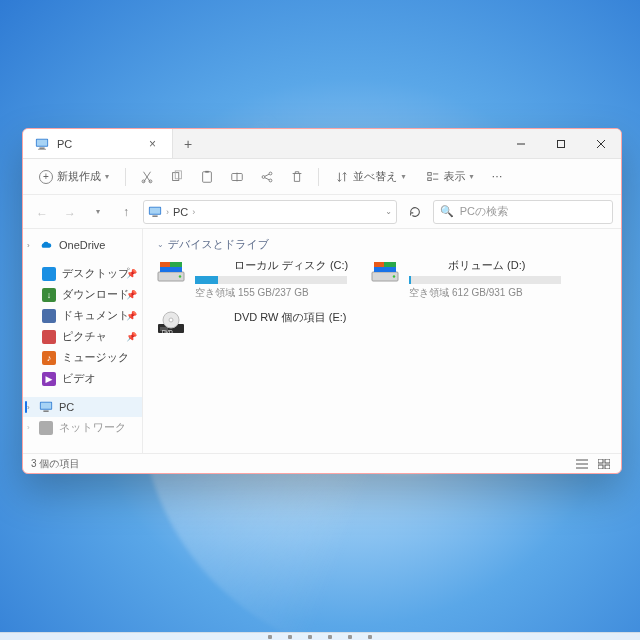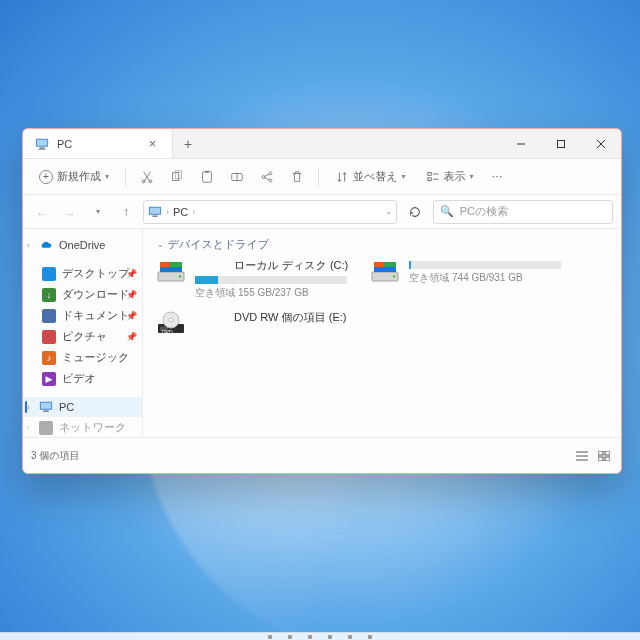--- a/index.html
+++ b/index.html
@@ -65,21 +65,21 @@
   .group-hdr .gch { font-size:8px; color:#7a88a3;}
   .drives { display:flex; flex-wrap:wrap; gap:10px 24px;}
   .drive { width:190px; display:flex; gap:8px;}
   .drive-ico { width:30px; height:26px; flex-shrink:0; display:flex; align-items:flex-end;}
   .drive-info { flex:1; min-width:0;}
   .drive-name { font-size:11px; color:#333; white-space:nowrap;margin-left:39px;}
   .bar { height:8px; background:#e6e6e6; margin:3px 0 2px; position:relative;}
   .bar .fill { position:absolute; left:0; top:0; bottom:0; background:#26a0da;}
   .drive-sub { font-size:10px; color:#8a8a8a; white-space:nowrap;}
 
-  .statusbar { height:36px; border-top:1px solid #ececec; display:flex; align-items:center; padding:0 8px; font-size:10px; color:#666;}
+  .statusbar { height:20px; border-top:1px solid #ececec; display:flex; align-items:center; padding:0 8px; font-size:10px; color:#666;}
   .statusbar .st-spacer{flex:1;}
   .viewbtn { width:18px; height:14px; margin-left:4px; display:flex; align-items:center; justify-content:center; color:#555;}
 
   
   .ico-pc { width:14px; height:14px; }
   .ico-onedrive { width:14px; height:14px; }
   .ni { width:14px; height:14px; flex-shrink:0; border-radius:2px; display:flex; align-items:center; justify-content:center; font-size:9px; color:#fff;}
   .ico-tbtn { width:14px; height:14px; color:#666;}
 
   svg { display:block; }
@@ -316,24 +316,25 @@
             <div class="drive-ico">
               <svg width="30" height="26" viewBox="0 0 30 26">
                 <rect x="1" y="14" width="26" height="9" rx="1" fill="#d7d7d7" stroke="#a0a0a0"></rect>
                 <circle cx="23" cy="18.5" r="1.2" fill="#3ac13a"></circle>
                 <rect x="3" y="4" width="22" height="10" fill="#1a73e8"></rect>
                 <rect x="3" y="4" width="10" height="5" fill="#e85a1a"></rect>
                 <rect x="13" y="4" width="12" height="5" fill="#2aa84a"></rect>
               </svg>
             </div>
             <div class="drive-info">
+              <div class="drive-name">ボリューム (D:)</div>
               <div class="bar">
                 <div class="fill" style="width:1%"></div>
               </div>
-              <div class="drive-sub">空き領域 744 GB/931 GB</div>
+              <div class="drive-sub">空き領域 612 GB/931 GB</div>
             </div>
           </div>
           <div class="drive">
             <div class="drive-ico">
               <svg width="30" height="26" viewBox="0 0 30 26">
                 <rect x="1" y="14" width="26" height="9" rx="1" fill="#2c2c2c"></rect>
                 <rect x="3" y="17" width="8" height="4" fill="#555"></rect>
                 <text x="5" y="24" font-size="5" fill="#fff">DVD</text>
                 <circle cx="14" cy="10" r="8" fill="#e8e8e8" stroke="#bbb"></circle>
                 <circle cx="14" cy="10" r="2" fill="#fff" stroke="#bbb"></circle>

